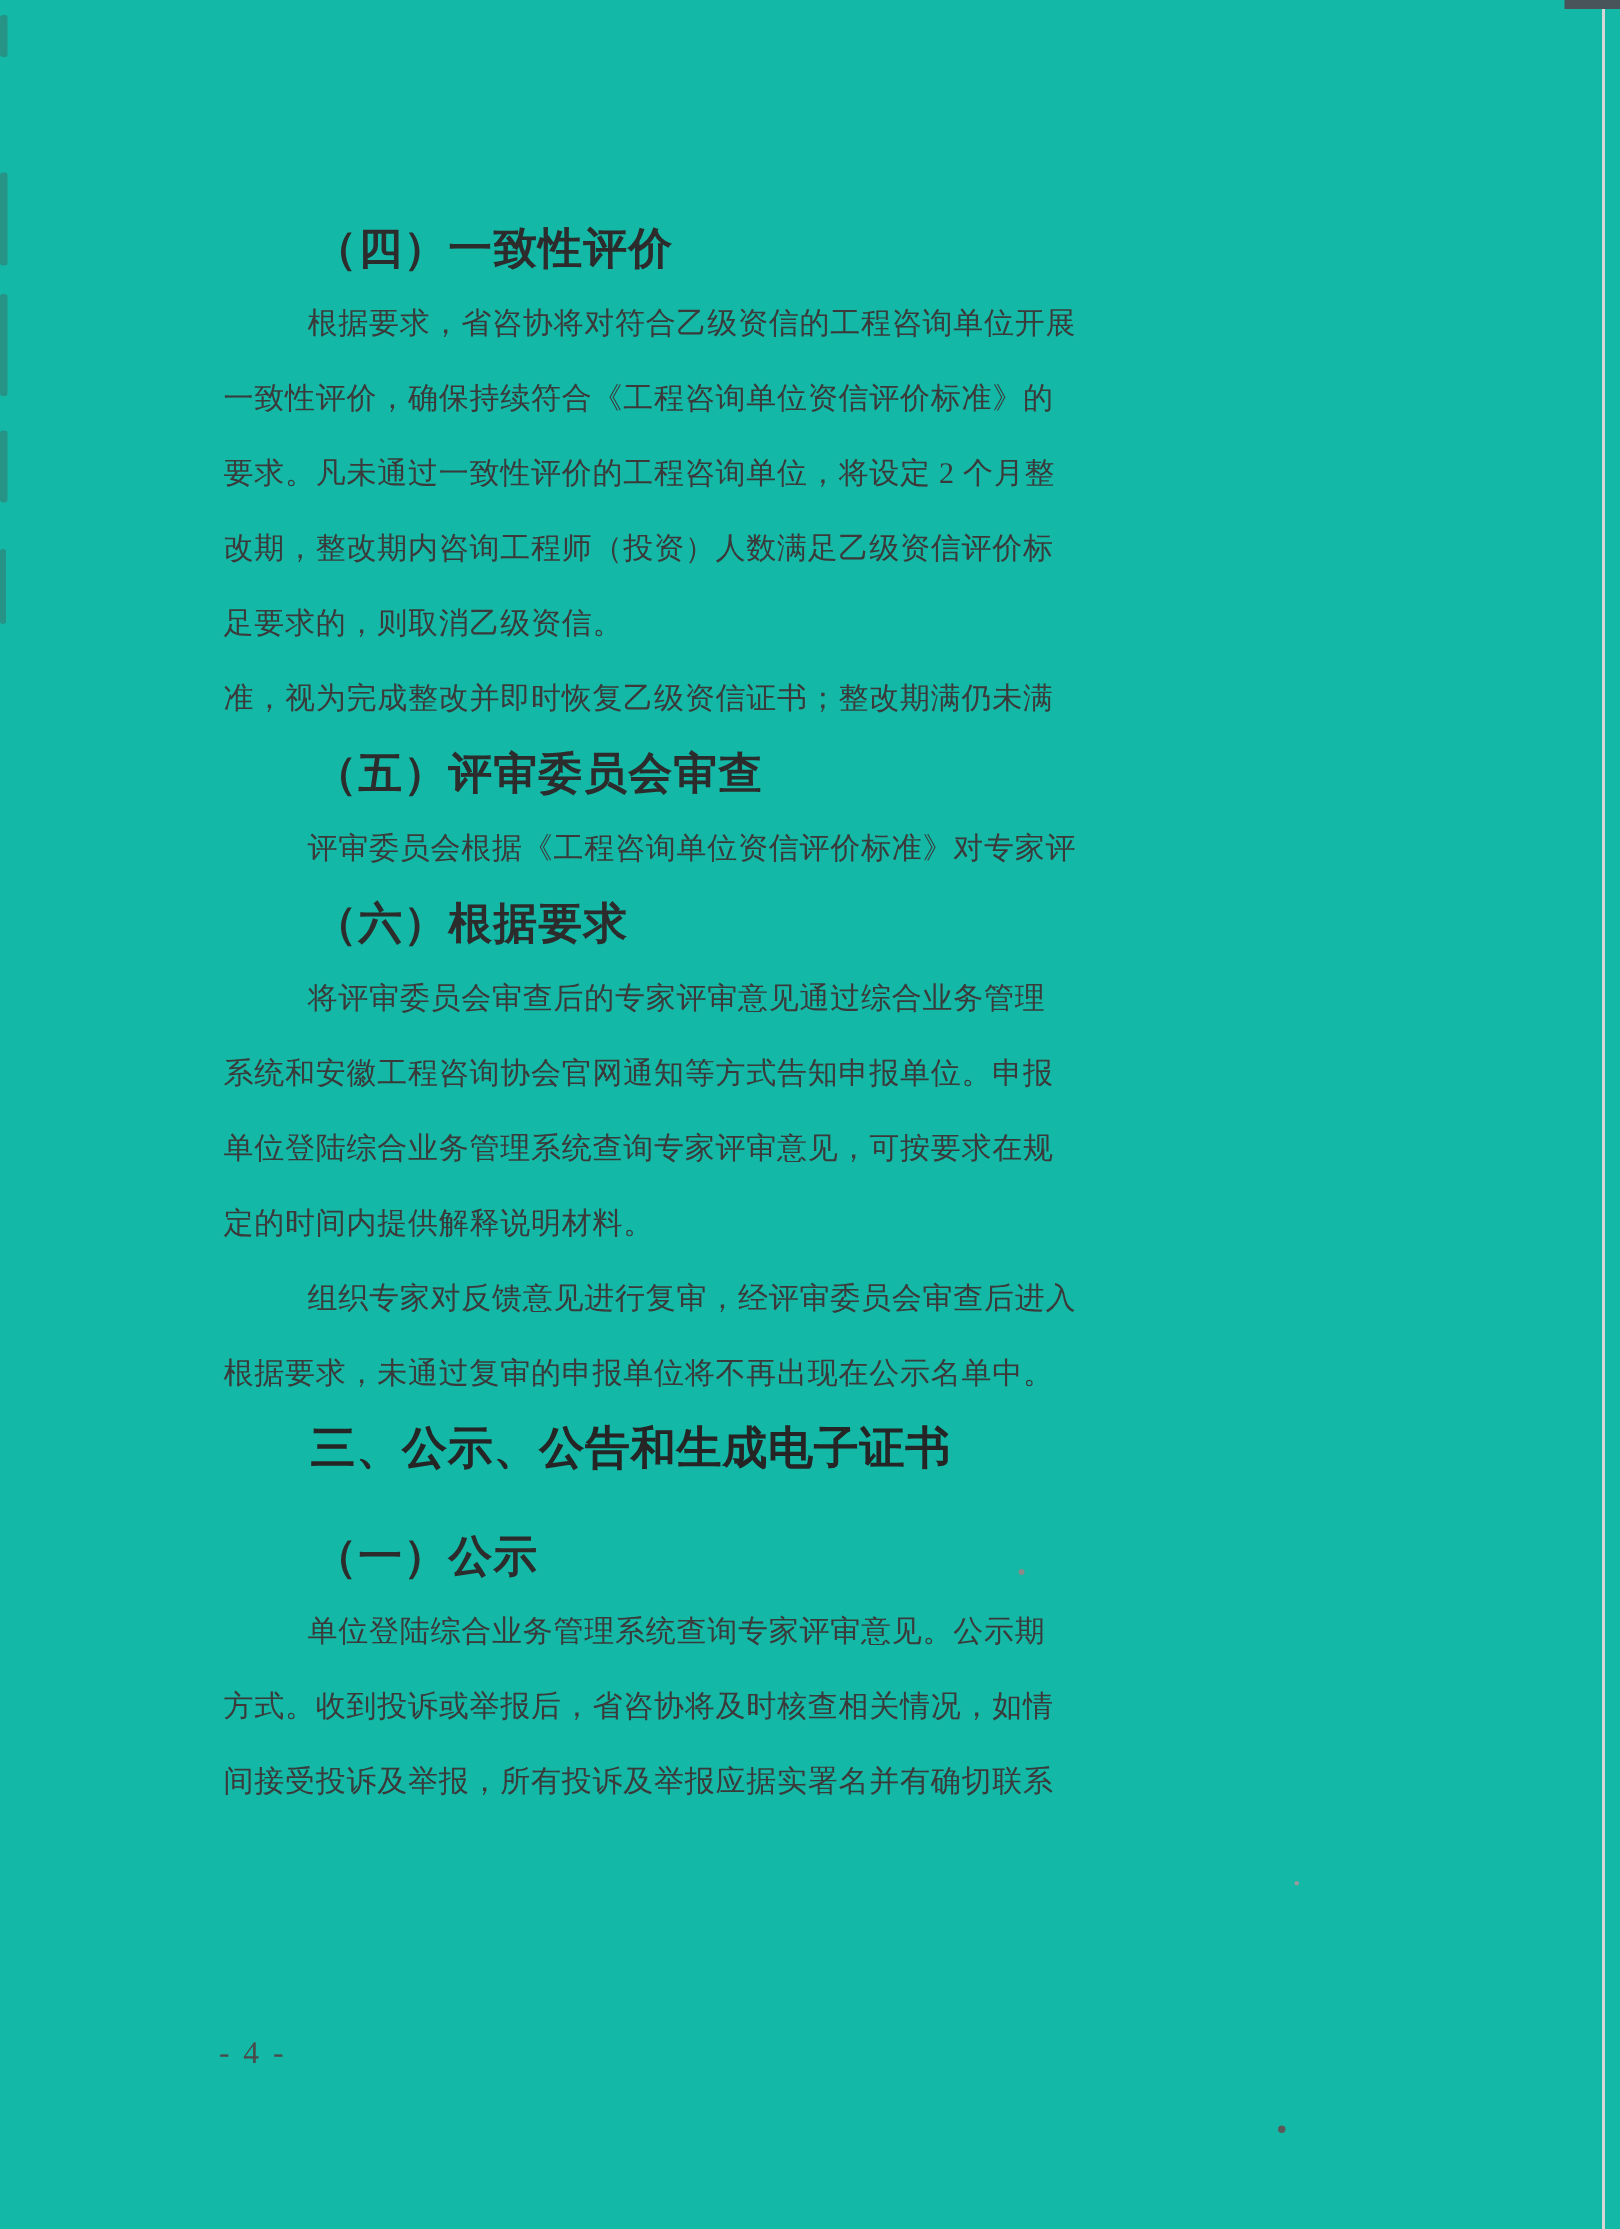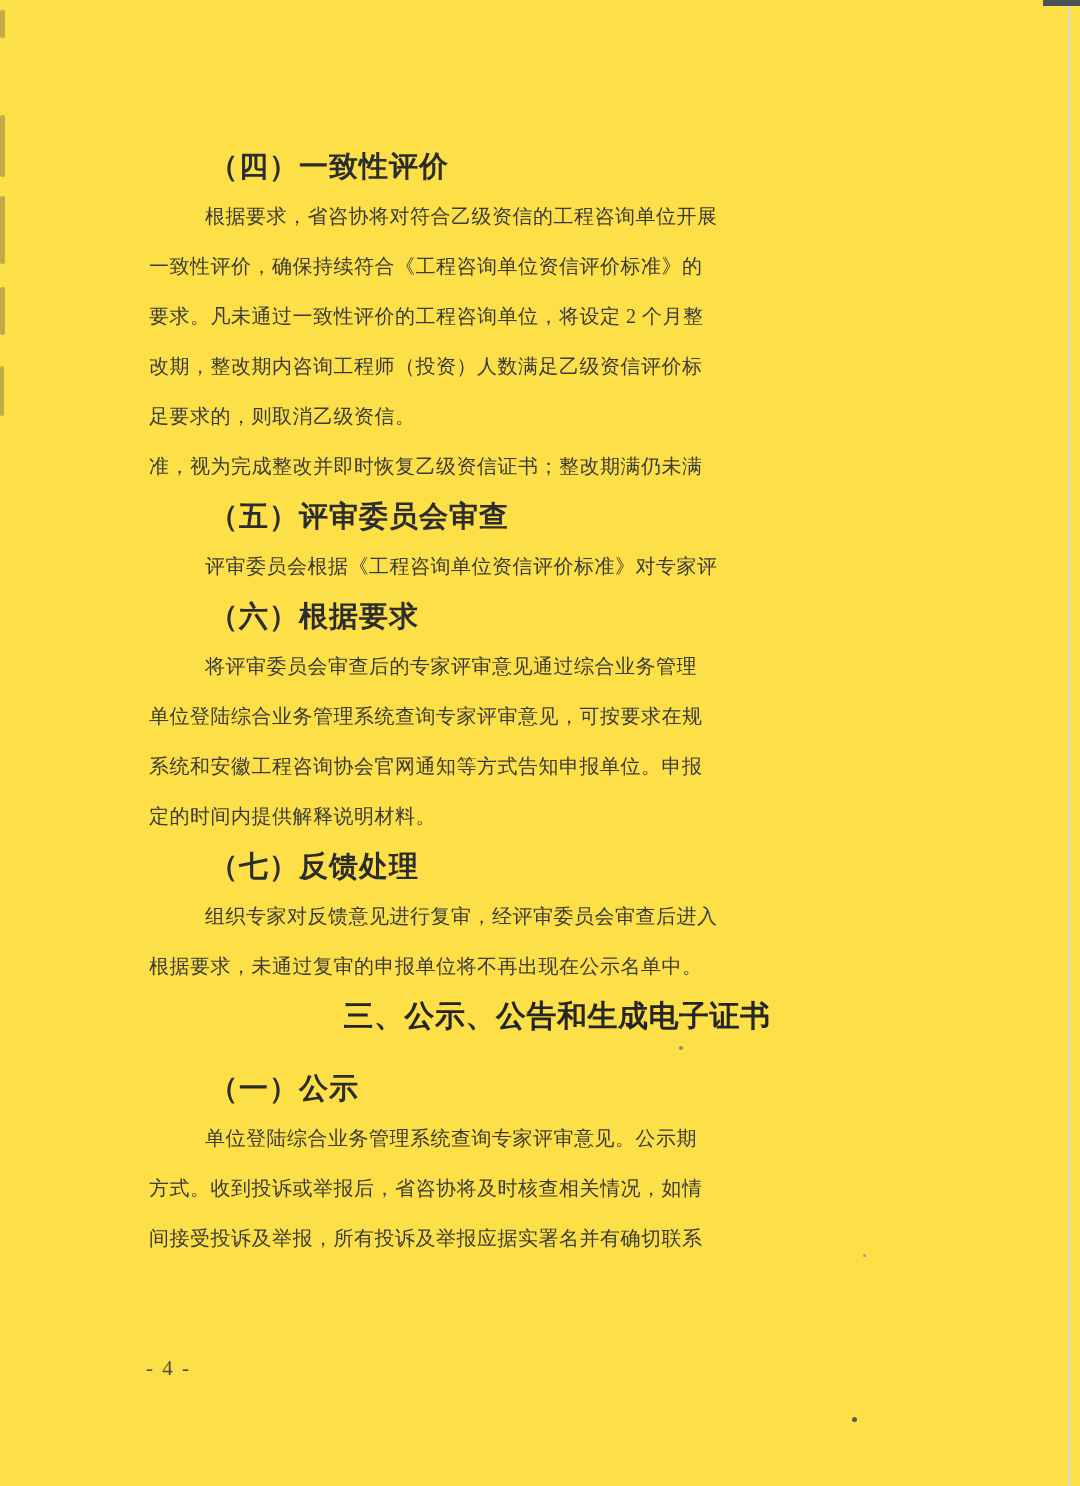--- a/index.html
+++ b/index.html
@@ -1,19 +1,19 @@
 <!DOCTYPE html>
 <html><head>
 <meta charset="utf-8">
 <style>
   html,body{margin:0;padding:0;background:#e8e8e8;}
   .page{
     position:relative;
     width:1080px;height:1486px;
-    background:#fde047;
+    background:#14b8a6;
     overflow:hidden;
     font-family:"Liberation Serif","DejaVu Serif",serif;
     color:#383838;
   }
   .content{
     position:absolute;left:149px;top:141px;width:758px;
   }
   .body-line{
     font-size:20px;
     line-height:50px;height:50px;
@@ -32,21 +32,20 @@
   }
   .h1{
     font-family:"Liberation Sans","DejaVu Sans",sans-serif;
     font-size:30px;font-weight:bold;
     line-height:50px;height:50px;
     padding-left:58px;
     margin-bottom:22px;
     white-space:nowrap;
     color:#252525;
     letter-spacing:0.5px;
-    text-align:center;
   }
   .page-number{
     position:absolute;left:146px;top:1356px;
     font-size:21px;color:#4a4a4a;letter-spacing:2px;
     font-family:"Liberation Serif","DejaVu Serif",serif;
   }
   
   .scan-bar-topright{
     position:absolute;left:1043px;top:0;width:37px;height:6px;
     background:#49535a;
@@ -93,25 +92,24 @@
     <div class="body-line">足要求的，则取消乙级资信。</div>
     <div class="body-line">准，视为完成整改并即时恢复乙级资信证书；整改期满仍未满</div>
 
     <div class="h2">（五）评审委员会审查</div>
 
     <div class="body-line first">评审委员会根据《工程咨询单位资信评价标准》对专家评</div>
 
     <div class="h2">（六）根据要求</div>
 
     <div class="body-line first">将评审委员会审查后的专家评审意见通过综合业务管理</div>
+    <div class="body-line">系统和安徽工程咨询协会官网通知等方式告知申报单位。申报</div>
     <div class="body-line">单位登陆综合业务管理系统查询专家评审意见，可按要求在规</div>
-    <div class="body-line">系统和安徽工程咨询协会官网通知等方式告知申报单位。申报</div>
     <div class="body-line">定的时间内提供解释说明材料。</div>
 
-    <div class="h2">（七）反馈处理</div>
 
     <div class="body-line first">组织专家对反馈意见进行复审，经评审委员会审查后进入</div>
     <div class="body-line">根据要求，未通过复审的申报单位将不再出现在公示名单中。</div>
 
     <div class="h1">三、公示、公告和生成电子证书</div>
 
     <div class="h2">（一）公示</div>
 
     <div class="body-line first">单位登陆综合业务管理系统查询专家评审意见。公示期</div>
     <div class="body-line">方式。收到投诉或举报后，省咨协将及时核查相关情况，如情</div>

